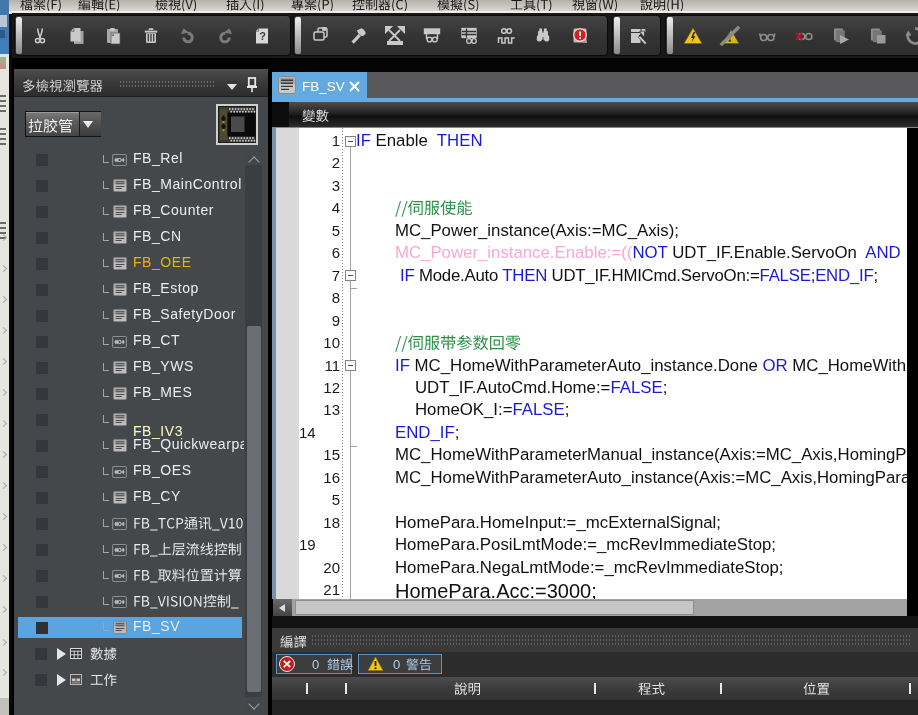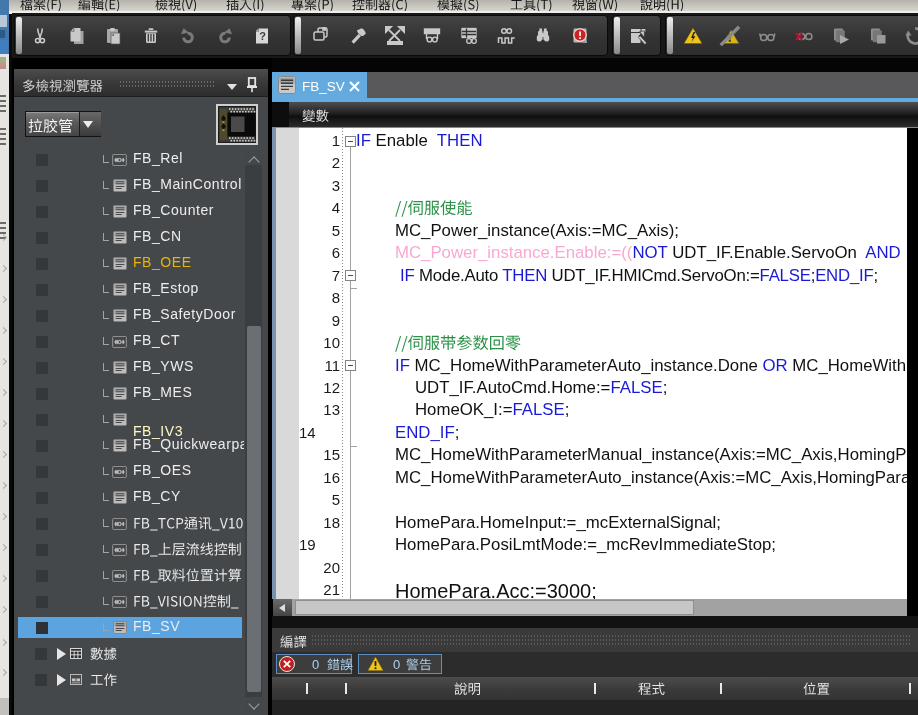--- a/index.html
+++ b/index.html
@@ -619,20 +619,21 @@
 <div class="abs" style="left:53px;top:115.2px;font-size:16.8px;white-space:pre"><span style="color:#f9a8d4">MC_Power_instance.Enable:=((</span><span style="color:#1a1ad6">NOT</span><span style="color:#111"> UDT_IF.Enable.ServoOn  </span><span style="color:#1a1ad6">AND</span></div>
 <div class="abs" style="left:58px;top:137.7px;font-size:16.8px;letter-spacing:-0.22px;white-space:pre"><span style="color:#1a1ad6">IF</span><span style="color:#111"> Mode.Auto </span><span style="color:#1a1ad6">THEN</span><span style="color:#111"> UDT_IF.HMICmd.ServoOn:=</span><span style="color:#1a1ad6">FALSE</span><span style="color:#111">;</span><span style="color:#1a1ad6">END_IF</span><span style="color:#111">;</span></div>
 <div class="abs" style="left:53px;top:227.5px;font-size:16.8px;white-space:pre"><span style="color:#1a1ad6">IF</span><span style="color:#111"> MC_HomeWithParameterAuto_instance.Done </span><span style="color:#1a1ad6">OR</span><span style="color:#111"> MC_HomeWithPara</span></div>
 <div class="abs" style="left:73px;top:249.9px;font-size:16.8px;white-space:pre"><span style="color:#111">UDT_IF.AutoCmd.Home:=</span><span style="color:#1a1ad6">FALSE</span><span style="color:#111">;</span></div>
 <div class="abs" style="left:73px;top:272.4px;font-size:16.8px;white-space:pre"><span style="color:#111">HomeOK_I:=</span><span style="color:#1a1ad6">FALSE</span><span style="color:#111">;</span></div>
 <div class="abs" style="left:53px;top:294.8px;font-size:16.8px;white-space:pre"><span style="color:#1a1ad6">END_IF</span><span style="color:#111">;</span></div>
 <div class="abs" style="left:53px;top:317.3px;font-size:16.8px;white-space:pre"><span style="color:#111">MC_HomeWithParameterManual_instance(Axis:=MC_Axis,HomingParam</span></div>
 <div class="abs" style="left:53px;top:339.8px;font-size:16.8px;white-space:pre"><span style="color:#111">MC_HomeWithParameterAuto_instance(Axis:=MC_Axis,HomingParamet</span></div>
 <div class="abs" style="left:53px;top:384.6px;font-size:16.8px;white-space:pre"><span style="color:#111">HomePara.HomeInput:=_mcExternalSignal;</span></div>
 <div class="abs" style="left:53px;top:407.1px;font-size:16.8px;white-space:pre"><span style="color:#111">HomePara.PosiLmtMode:=_mcRevImmediateStop;</span></div>
+<div class="abs" style="left:53px;top:429.5px;font-size:16.8px;white-space:pre"><span style="color:#111">HomePara.NegaLmtMode:=_mcRevImmediateStop;</span></div>
 <div class="abs" style="left:53px;top:452.0px;font-size:20px;white-space:pre"><span style="color:#111">HomePara.Acc:=3000;</span></div>
 </div>
 <svg style="position:absolute;left:395.0px;top:196.0px;overflow:visible" width="80" height="24">
     <path transform="translate(0,17.82)" d="M0.2 2.9H1.3L6.1 -12.9H5Z M6.5 2.9H7.6L12.5 -12.9H11.4Z M18.1 -10V-8.9H25.3V-10ZM18.3 -12.7V-11.6H26.5V-0.3C26.5 -0 26.3 0.1 26 0.1C25.7 0.1 24.6 0.1 23.5 0C23.7 0.4 23.9 1 23.9 1.3C25.5 1.3 26.4 1.3 26.9 1.1C27.5 0.9 27.7 0.5 27.7 -0.3V-12.7ZM19.9 -6.3H23.2V-3.1H19.9ZM18.7 -7.3V-0.9H19.9V-2H24.3V-7.3ZM17 -13.5C16.1 -11.1 14.6 -8.7 13 -7.1C13.2 -6.8 13.5 -6.2 13.7 -5.9C14.2 -6.5 14.8 -7.1 15.3 -7.9V1.3H16.4V-9.7C17.1 -10.8 17.6 -12 18.1 -13.2Z M30.7 -13V-7.2C30.7 -4.8 30.6 -1.5 29.5 0.7C29.7 0.8 30.2 1.1 30.4 1.3C31.2 -0.2 31.5 -2.3 31.7 -4.2H34.2V-0.2C34.2 0.1 34.1 0.1 33.9 0.1C33.7 0.1 33 0.1 32.3 0.1C32.4 0.5 32.6 1 32.6 1.3C33.7 1.3 34.4 1.3 34.8 1.1C35.2 0.9 35.4 0.5 35.4 -0.2V-13ZM31.8 -11.9H34.2V-9.2H31.8ZM31.8 -8.1H34.2V-5.3H31.7C31.7 -6 31.8 -6.6 31.8 -7.2ZM42.8 -6.3C42.4 -5 41.9 -3.7 41.2 -2.7C40.4 -3.8 39.8 -5 39.4 -6.3ZM36.8 -13V1.3H37.9V-6.3H38.3C38.9 -4.6 39.6 -3.1 40.5 -1.8C39.8 -0.9 38.9 -0.2 38 0.3C38.3 0.5 38.6 0.9 38.7 1.2C39.6 0.7 40.5 -0 41.2 -0.9C42 0 42.8 0.8 43.8 1.3C44 1 44.4 0.6 44.6 0.4C43.6 -0.1 42.7 -0.9 41.9 -1.8C42.9 -3.2 43.7 -5 44.1 -7.2L43.4 -7.5L43.2 -7.5H37.9V-11.8H42.5V-9.8C42.5 -9.6 42.4 -9.6 42.2 -9.6C41.9 -9.6 41.1 -9.6 40.1 -9.6C40.2 -9.3 40.4 -8.9 40.5 -8.6C41.7 -8.6 42.5 -8.6 43 -8.7C43.5 -8.9 43.7 -9.2 43.7 -9.8V-13Z M54.8 -13.5V-11.8H50.3V-10.7H54.8V-9.1H50.8V-4.6H54.7C54.6 -3.7 54.4 -2.9 53.8 -2.1C53 -2.7 52.3 -3.5 51.8 -4.3L50.8 -4C51.4 -2.9 52.2 -2 53.1 -1.3C52.4 -0.6 51.3 -0.1 49.7 0.3C50 0.6 50.3 1.1 50.4 1.3C52.1 0.8 53.3 0.2 54.1 -0.6C55.8 0.4 57.8 1 60.1 1.3C60.3 1 60.6 0.5 60.8 0.2C58.5 -0 56.5 -0.6 54.8 -1.5C55.5 -2.4 55.8 -3.5 55.9 -4.6H60.2V-9.1H56V-10.7H60.7V-11.8H56V-13.5ZM51.9 -8.1H54.8V-6.4L54.8 -5.7H51.9ZM56 -8.1H59V-5.7H56L56 -6.4ZM49.6 -13.6C48.6 -11.2 47.1 -8.8 45.4 -7.2C45.7 -6.9 46 -6.3 46.1 -6C46.7 -6.6 47.3 -7.4 47.9 -8.1V1.4H49.1V-9.9C49.7 -11 50.3 -12.1 50.7 -13.3Z M64.3 -5.3C65.2 -4.7 66.3 -4 66.9 -3.5L67.6 -4.2C67 -4.6 65.9 -5.4 65 -5.9ZM67.6 -6.8V-3.5C66.3 -2.9 65 -2.2 64.1 -1.8C64.2 -2.5 64.2 -3.2 64.2 -3.8V-6.8ZM63.1 -7.8V-3.9C63.1 -2.5 63 -0.8 62 0.5C62.3 0.6 62.7 1.1 62.9 1.3C63.6 0.5 63.9 -0.6 64.1 -1.7L64.5 -0.7L67.6 -2.6V-0C67.6 0.2 67.5 0.2 67.3 0.2C67.1 0.3 66.4 0.3 65.6 0.2C65.8 0.5 66 1 66 1.2C67.1 1.2 67.8 1.2 68.2 1.1C68.6 0.9 68.8 0.6 68.8 -0V-7.8ZM70.2 -6V-0.6C70.2 0.8 70.6 1.2 72.2 1.2C72.6 1.2 74.8 1.2 75.1 1.2C76.5 1.2 76.8 0.6 77 -1.5C76.6 -1.6 76.2 -1.8 75.9 -2C75.8 -0.2 75.7 0.1 75 0.1C74.5 0.1 72.7 0.1 72.3 0.1C71.6 0.1 71.4 -0 71.4 -0.6V-3H76V-4.1H71.4V-6ZM62.9 -8.9C63.3 -9 63.8 -9.1 68.3 -9.5C68.5 -9.1 68.7 -8.7 68.8 -8.3L69.8 -8.8C69.4 -9.8 68.5 -11.3 67.7 -12.4L66.7 -12.1C67.1 -11.6 67.4 -11 67.7 -10.4L64.4 -10.2C65.2 -11 66 -12.1 66.7 -13.2L65.4 -13.6C64.8 -12.3 63.7 -11 63.4 -10.6C63 -10.3 62.8 -10 62.5 -10C62.6 -9.7 62.8 -9.1 62.9 -8.9ZM70.2 -13.6V-8.5C70.2 -7.1 70.6 -6.6 72.1 -6.6C72.4 -6.6 74.6 -6.6 75.1 -6.6C75.7 -6.6 76.3 -6.6 76.6 -6.7C76.5 -7 76.5 -7.4 76.4 -7.7C76.1 -7.7 75.5 -7.6 75.1 -7.6C74.6 -7.6 72.5 -7.6 72.1 -7.6C71.6 -7.6 71.4 -7.9 71.4 -8.4V-10.3H75.8V-11.4H71.4V-13.6Z" fill="#2a9147"></path>
   </svg>
 <svg style="position:absolute;left:395.0px;top:330.7px;overflow:visible" width="128" height="24">
     <path transform="translate(0,17.82)" d="M0.2 2.9H1.3L6.1 -12.9H5Z M6.5 2.9H7.6L12.5 -12.9H11.4Z M18.1 -10V-8.9H25.3V-10ZM18.3 -12.7V-11.6H26.5V-0.3C26.5 -0 26.3 0.1 26 0.1C25.7 0.1 24.6 0.1 23.5 0C23.7 0.4 23.9 1 23.9 1.3C25.5 1.3 26.4 1.3 26.9 1.1C27.5 0.9 27.7 0.5 27.7 -0.3V-12.7ZM19.9 -6.3H23.2V-3.1H19.9ZM18.7 -7.3V-0.9H19.9V-2H24.3V-7.3ZM17 -13.5C16.1 -11.1 14.6 -8.7 13 -7.1C13.2 -6.8 13.5 -6.2 13.7 -5.9C14.2 -6.5 14.8 -7.1 15.3 -7.9V1.3H16.4V-9.7C17.1 -10.8 17.6 -12 18.1 -13.2Z M30.7 -13V-7.2C30.7 -4.8 30.6 -1.5 29.5 0.7C29.7 0.8 30.2 1.1 30.4 1.3C31.2 -0.2 31.5 -2.3 31.7 -4.2H34.2V-0.2C34.2 0.1 34.1 0.1 33.9 0.1C33.7 0.1 33 0.1 32.3 0.1C32.4 0.5 32.6 1 32.6 1.3C33.7 1.3 34.4 1.3 34.8 1.1C35.2 0.9 35.4 0.5 35.4 -0.2V-13ZM31.8 -11.9H34.2V-9.2H31.8ZM31.8 -8.1H34.2V-5.3H31.7C31.7 -6 31.8 -6.6 31.8 -7.2ZM42.8 -6.3C42.4 -5 41.9 -3.7 41.2 -2.7C40.4 -3.8 39.8 -5 39.4 -6.3ZM36.8 -13V1.3H37.9V-6.3H38.3C38.9 -4.6 39.6 -3.1 40.5 -1.8C39.8 -0.9 38.9 -0.2 38 0.3C38.3 0.5 38.6 0.9 38.7 1.2C39.6 0.7 40.5 -0 41.2 -0.9C42 0 42.8 0.8 43.8 1.3C44 1 44.4 0.6 44.6 0.4C43.6 -0.1 42.7 -0.9 41.9 -1.8C42.9 -3.2 43.7 -5 44.1 -7.2L43.4 -7.5L43.2 -7.5H37.9V-11.8H42.5V-9.8C42.5 -9.6 42.4 -9.6 42.2 -9.6C41.9 -9.6 41.1 -9.6 40.1 -9.6C40.2 -9.3 40.4 -8.9 40.5 -8.6C41.7 -8.6 42.5 -8.6 43 -8.7C43.5 -8.9 43.7 -9.2 43.7 -9.8V-13Z M46.4 -8.2V-4.9H47.5V-7.1H52.5V-5.3H48.1V-0.2H49.3V-4.2H52.5V1.3H53.8V-4.2H57.3V-1.5C57.3 -1.3 57.3 -1.2 57 -1.2C56.8 -1.2 56.1 -1.2 55.2 -1.2C55.4 -0.9 55.6 -0.5 55.6 -0.2C56.7 -0.2 57.5 -0.2 57.9 -0.4C58.4 -0.5 58.5 -0.8 58.5 -1.5V-5.3H53.8V-7.1H58.8V-4.9H60.1V-8.2ZM56.7 -13.5V-11.7H53.8V-13.5H52.6V-11.7H49.8V-13.5H48.6V-11.7H45.9V-10.6H48.6V-9H49.8V-10.6H52.6V-9H53.8V-10.6H56.7V-8.9H57.9V-10.6H60.5V-11.7H57.9V-13.5Z M70.2 -6.5C69.1 -5.7 67 -5 65.4 -4.6C65.7 -4.4 66 -4 66.2 -3.7C67.8 -4.2 69.9 -5 71.2 -6ZM71.6 -4.6C70.2 -3.5 67.5 -2.7 65.2 -2.3C65.4 -2 65.7 -1.6 65.9 -1.3C68.3 -1.9 71 -2.8 72.6 -4.1ZM73.6 -2.9C71.8 -1.1 68.1 -0.1 64.2 0.3C64.4 0.6 64.6 1 64.8 1.3C68.9 0.8 72.7 -0.3 74.7 -2.3ZM64.2 -9.6C64.6 -9.7 65.1 -9.8 67.8 -9.9C67.6 -9.4 67.4 -8.9 67.1 -8.4H62.2V-7.3H66.3C65.1 -5.9 63.6 -4.8 61.9 -4.1C62.2 -3.9 62.7 -3.4 62.9 -3.1C64.8 -4.1 66.5 -5.5 67.8 -7.3H71.1C72.3 -5.6 74.3 -4 76.1 -3.2C76.3 -3.5 76.7 -4 76.9 -4.2C75.3 -4.8 73.6 -6 72.5 -7.3H76.7V-8.4H68.5C68.8 -8.9 69 -9.4 69.2 -10L73.8 -10.2C74.2 -9.8 74.5 -9.4 74.8 -9.1L75.8 -9.9C74.9 -10.9 73.1 -12.2 71.6 -13.1L70.7 -12.5C71.3 -12.1 72 -11.6 72.6 -11.1L66.4 -10.9C67.4 -11.5 68.4 -12.3 69.4 -13.1L68.3 -13.7C67.1 -12.6 65.5 -11.5 65 -11.2C64.5 -11 64.2 -10.8 63.8 -10.7C64 -10.4 64.1 -9.8 64.2 -9.6Z M84.7 -13.3C84.4 -12.7 83.9 -11.7 83.5 -11.1L84.3 -10.8C84.7 -11.3 85.2 -12.1 85.7 -12.8ZM78.9 -12.8C79.3 -12.2 79.8 -11.3 79.9 -10.7L80.9 -11.1C80.7 -11.7 80.3 -12.6 79.8 -13.2ZM84.1 -4.2C83.8 -3.4 83.3 -2.7 82.6 -2C82 -2.3 81.4 -2.7 80.8 -2.9C81 -3.3 81.3 -3.7 81.5 -4.2ZM79.3 -2.5C80.1 -2.2 81 -1.8 81.8 -1.3C80.7 -0.6 79.5 -0.1 78.2 0.2C78.4 0.5 78.6 0.9 78.7 1.2C80.2 0.8 81.6 0.1 82.8 -0.8C83.3 -0.5 83.8 -0.2 84.2 0.1L85 -0.7C84.6 -1 84.1 -1.2 83.6 -1.5C84.4 -2.5 85.1 -3.6 85.5 -5L84.9 -5.3L84.7 -5.2H82L82.4 -6.1L81.3 -6.3C81.2 -5.9 81 -5.6 80.8 -5.2H78.6V-4.2H80.3C80 -3.6 79.6 -3 79.3 -2.5ZM81.7 -13.6V-10.6H78.3V-9.6H81.3C80.5 -8.5 79.3 -7.5 78.1 -7C78.4 -6.8 78.7 -6.4 78.8 -6.1C79.8 -6.7 80.9 -7.6 81.7 -8.5V-6.5H82.8V-8.7C83.6 -8.2 84.6 -7.4 85 -7L85.6 -7.9C85.3 -8.2 83.8 -9.1 83 -9.6H86.1V-10.6H82.8V-13.6ZM87.7 -13.5C87.3 -10.6 86.6 -7.9 85.3 -6.2C85.6 -6 86 -5.7 86.2 -5.5C86.6 -6.1 87 -6.8 87.3 -7.6C87.7 -6 88.1 -4.5 88.7 -3.2C87.8 -1.7 86.6 -0.5 84.8 0.4C85 0.6 85.4 1.1 85.5 1.3C87.1 0.5 88.4 -0.7 89.3 -2.1C90.2 -0.7 91.2 0.4 92.4 1.2C92.6 0.8 93 0.4 93.2 0.2C91.9 -0.5 90.8 -1.7 90 -3.2C90.8 -4.9 91.4 -6.9 91.8 -9.3H92.9V-10.5H88.2C88.5 -11.4 88.7 -12.3 88.8 -13.3ZM90.6 -9.3C90.3 -7.5 90 -5.8 89.4 -4.5C88.8 -5.9 88.3 -7.6 88 -9.3Z M99.8 -8.1H103.7V-4.4H99.8ZM98.6 -9.2V-3.3H104.9V-9.2ZM95 -12.9V1.3H96.3V0.4H107.3V1.3H108.6V-12.9ZM96.3 -0.7V-11.7H107.3V-0.7Z M112.4 -7.7 112.8 -6.8C114 -7.1 115.3 -7.4 116.7 -7.8L116.6 -8.6C115 -8.2 113.5 -7.9 112.4 -7.7ZM113 -9.4C114 -9.2 115.4 -8.8 116.2 -8.5L116.5 -9.3C115.8 -9.5 114.4 -9.9 113.4 -10.1ZM111.1 -11.1V-8.3H112.2V-10.3H117.4V-7.7H117.9C116.2 -6.4 113.2 -5.3 110.5 -4.6C110.8 -4.4 111.3 -4 111.5 -3.7C112.5 -4 113.6 -4.4 114.7 -4.9V-4.2H121.3V-4.8C122.4 -4.4 123.6 -4.1 124.8 -3.8C125 -4.1 125.3 -4.6 125.5 -4.8C123 -5.2 120.3 -6.1 118.7 -7L119.1 -7.3L118.2 -7.7H118.6V-10.3H123.8V-8.3H124.9V-11.1H118.6V-12H123.9V-13H112.1V-12H117.4V-11.1ZM115 -5C116 -5.4 117 -5.9 117.9 -6.4C118.7 -6 119.8 -5.4 120.9 -5ZM112.6 -3.4V-2.5H120.9C120.1 -1.8 119.1 -1.2 118.3 -0.7C117.3 -1.1 116.3 -1.6 115.5 -1.9L115 -1.1C116.7 -0.4 119.1 0.7 120.3 1.4L120.8 0.5C120.4 0.3 120 0.1 119.4 -0.2C120.6 -0.9 122 -2 122.8 -3L122 -3.5L121.8 -3.4ZM119.3 -8C120.6 -7.7 122.4 -7.2 123.3 -6.8L123.6 -7.6C122.7 -7.9 121.1 -8.4 119.9 -8.6C120.8 -8.8 122.2 -9 123.1 -9.4L122.6 -10.1C121.8 -9.8 120.3 -9.4 119.4 -9.2L119.8 -8.6L119.6 -8.7Z" fill="#2a9147"></path>
   </svg>
 <div class="abs" style="left:273px;top:599px;width:634px;height:17px;background:#a2a2a2"></div>
 <div class="abs" style="left:273px;top:599px;width:19px;height:17px;background:linear-gradient(180deg,#6a6a6a,#444)"></div>

